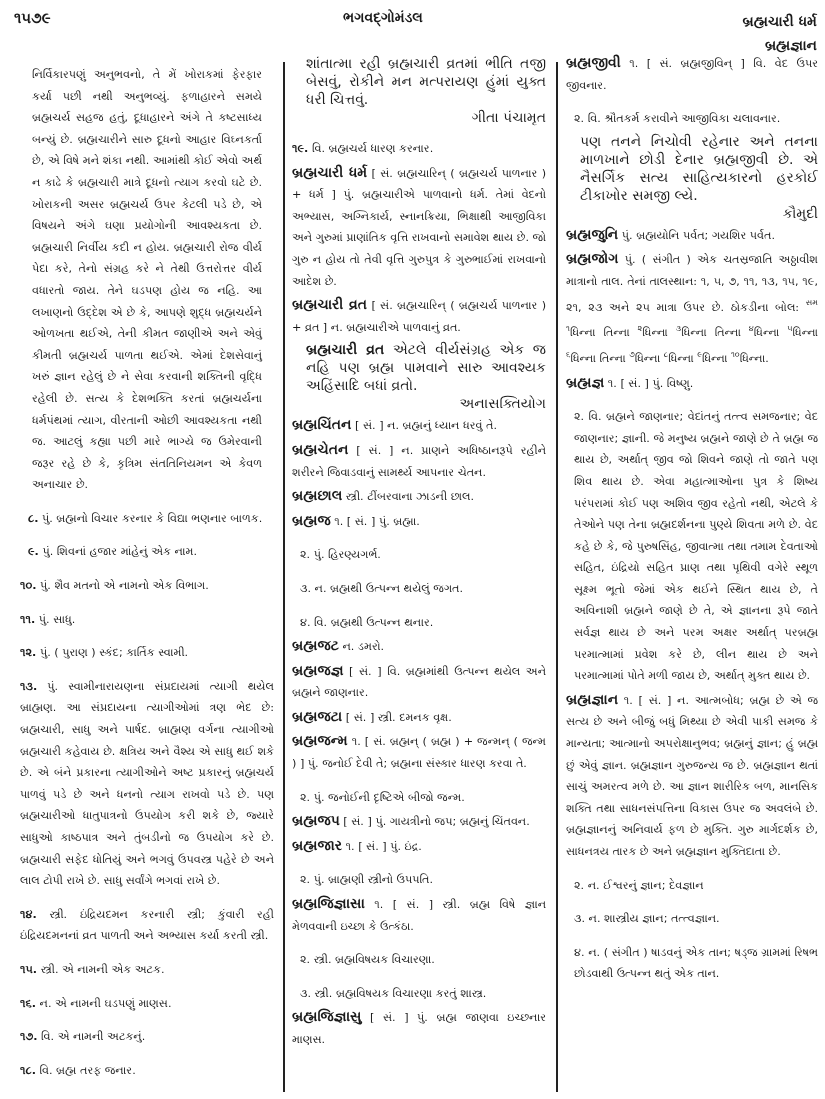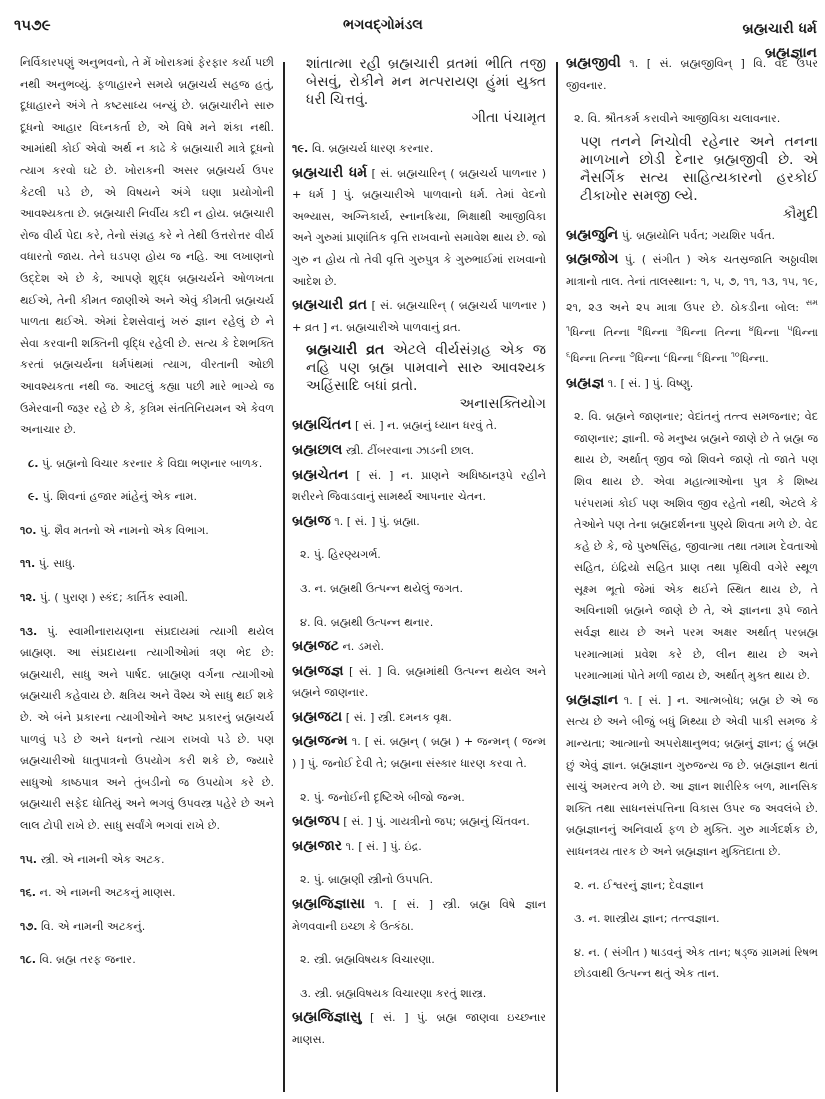--- a/index.html
+++ b/index.html
@@ -1,35 +1,35 @@
 <!DOCTYPE html>
 <html><head>
 <meta charset="utf-8">
 <style>
   html,body{margin:0;padding:0;background:#fff;}
   body{width:825px;height:1099px;overflow:hidden;position:relative;
        font-family:"DejaVu Sans","Liberation Sans",sans-serif;color:#1a1a1a;}
-  .page-header{position:absolute;top:8px;left:0;width:825px;height:50px;}
+  .page-header{position:absolute;top:1px;left:0;width:825px;height:50px;}
   .page-number{position:absolute;left:14px;top:8px;font-size:15px;font-weight:bold;}
   .running-title{position:absolute;left:0;width:766px;text-align:center;top:8px;font-size:14px;font-weight:bold;}
   .guide-words{position:absolute;right:8px;top:8px;text-align:right;font-size:14px;font-weight:bold;line-height:24px;}
   .columns{position:absolute;top:52px;left:0;width:825px;height:1045px;}
   .col{position:absolute;top:0;height:1040px;overflow:hidden;font-size:11.2px;line-height:21.6px;text-align:justify;}
   .col1{left:20px;width:254px;}
   .col2{left:292px;width:254px;}
   .col3{left:566px;width:252px;}
   .divider{position:absolute;top:10px;width:1.5px;background:#222;}
   .d1{left:283px;height:1030px;}
   .d2{left:556px;height:1030px;}
   .entry{margin:0 0 2px 0;}
   .entry .hw{font-weight:bold;font-size:14px;}
   .sense{margin:12px 0 2px 0;padding-left:8px;}
   .sense.top{padding-left:0;}
   .sense .num{font-weight:bold;}
-  .para{margin:0;}
+  .para{margin:12px;}
   .quote{font-size:14px;line-height:18px;padding-left:14px;margin:2px 0;}
   .quote .src{display:block;text-align:right;}
   .quote .hwq{font-weight:bold;}
   .rhythm{font-size:11px;line-height:22px;}
   .rhythm sup{font-size:8px;}
 </style>
 </head>
 <body>
 
 <div class="page-header">
@@ -46,22 +46,23 @@
   <div class="divider d2"></div>
 
   <div class="col col1">
     <p class="para">નિર્વિકારપણું અનુભવનો, તે મેં ખોરાકમાં ફેરફાર કર્યા પછી નથી અનુભવ્યું. ફળાહારને સમયે બ્રહ્મચર્ય સહજ હતું, દૂધાહારને અંગે તે કષ્ટસાધ્ય બન્યું છે. બ્રહ્મચારીને સારુ દૂધનો આહાર વિઘ્નકર્તા છે, એ વિષે મને શંકા નથી. આમાંથી કોઈ એવો અર્થ ન કાઢે કે બ્રહ્મચારી માત્રે દૂધનો ત્યાગ કરવો ઘટે છે. ખોરાકની અસર બ્રહ્મચર્ય ઉપર કેટલી પડે છે, એ વિષયને અંગે ઘણા પ્રયોગોની આવશ્યકતા છે. બ્રહ્મચારી નિર્વીય કદી ન હોય. બ્રહ્મચારી રોજ વીર્ય પેદા કરે, તેનો સંગ્રહ કરે ને તેથી ઉત્તરોત્તર વીર્ય વધારતો જાય. તેને ઘડપણ હોય જ નહિ. આ લખાણનો ઉદ્દેશ એ છે કે, આપણે શુદ્ધ બ્રહ્મચર્યને ઓળખતા થઈએ, તેની કીમત જાણીએ અને એવું કીમતી બ્રહ્મચર્ય પાળતા થઈએ. એમાં દેશસેવાનું ખરું જ્ઞાન રહેલું છે ને સેવા કરવાની શક્તિની વૃદ્ધિ રહેલી છે. સત્ય કે દેશભક્તિ કરતાં બ્રહ્મચર્યના ધર્મપંથમાં ત્યાગ, વીરતાની ઓછી આવશ્યકતા નથી જ. આટલું કહ્યા પછી મારે ભાગ્યે જ ઉમેરવાની જરૂર રહે છે કે, કૃત્રિમ સંતતિનિયમન એ કેવળ અનાચાર છે.</p>
     <div class="sense"><span class="num">૮.</span> <span>પું. બ્રહ્મનો વિચાર કરનાર કે વિદ્યા ભણનાર બાળક.</span></div>
     <div class="sense"><span class="num">૯.</span> <span>પું. શિવનાં હજાર માંહેનું એક નામ.</span></div>
     <div class="sense top"><span class="num">૧૦.</span> <span>પું. શૈવ મતનો એ નામનો એક વિભાગ.</span></div>
     <div class="sense top"><span class="num">૧૧.</span> <span>પું. સાધુ.</span></div>
     <div class="sense top"><span class="num">૧૨.</span> <span>પું. ( પુરાણ ) સ્કંદ; કાર્તિક સ્વામી.</span></div>
     <div class="sense top"><span class="num">૧૩.</span> <span>પું. સ્વામીનારાયણના સંપ્રદાયમાં ત્યાગી થયેલ બ્રાહ્મણ. આ સંપ્રદાયના ત્યાગીઓમાં ત્રણ ભેદ છે: બ્રહ્મચારી, સાધુ અને પાર્ષદ. બ્રાહ્મણ વર્ગના ત્યાગીઓ બ્રહ્મચારી કહેવાય છે. ક્ષત્રિય અને વૈશ્ય એ સાધુ થઈ શકે છે. એ બંને પ્રકારના ત્યાગીઓને અષ્ટ પ્રકારનું બ્રહ્મચર્ય પાળવું પડે છે અને ધનનો ત્યાગ રાખવો પડે છે. પણ બ્રહ્મચારીઓ ધાતુપાત્રનો ઉપયોગ કરી શકે છે, જ્યારે સાધુઓ કાષ્ઠપાત્ર અને તુંબડીનો જ ઉપયોગ કરે છે. બ્રહ્મચારી સફેદ ધોતિયું અને ભગવું ઉપવસ્ત્ર પહેરે છે અને લાલ ટોપી રાખે છે. સાધુ સર્વાંગે ભગવાં રાખે છે.</span></div>
+    <div class="sense top"><span class="num">૧૪.</span> <span>સ્ત્રી. ઇંદ્રિયદમન કરનારી સ્ત્રી; કુંવારી રહી ઇંદ્રિયદમનનાં વ્રત પાળતી અને અભ્યાસ કર્યા કરતી સ્ત્રી.</span></div>
     <div class="sense top"><span class="num">૧૫.</span> <span>સ્ત્રી. એ નામની એક અટક.</span></div>
-    <div class="sense top"><span class="num">૧૬.</span> <span>ન. એ નામની અટકનું માણસ.</span></div>
+    <div class="sense top"><span class="num">૧૬.</span> <span>ન. એ નામની ઘડપણું માણસ.</span></div>
     <div class="sense top"><span class="num">૧૭.</span> <span>વિ. એ નામની અટકનું.</span></div>
     <div class="sense top"><span class="num">૧૮.</span> <span>વિ. બ્રહ્મ તરફ જનાર.</span></div>
   </div>
 
   <div class="col col2">
     <div class="quote">
       <span>શાંતાત્મા રહી બ્રહ્મચારી વ્રતમાં ભીતિ તજી બેસવું, રોકીને મન મત્પરાયણ હુંમાં યુક્ત ધરી ચિત્તવું.</span>
       <span class="src">ગીતા પંચામૃત</span>
     </div>
     <div class="sense top"><span class="num">૧૯.</span> <span>વિ. બ્રહ્મચર્ય ધારણ કરનાર.</span></div>
@@ -77,26 +78,26 @@
     <div class="quote">
       <span class="hwq">બ્રહ્મચારી વ્રત</span>
       <span>એટલે વીર્યસંગ્રહ એક જ નહિ પણ બ્રહ્મ પામવાને સારુ આવશ્યક અહિંસાદિ બધાં વ્રતો.</span>
       <span class="src">અનાસક્તિયોગ</span>
     </div>
     <div class="entry">
       <span class="hw">બ્રહ્મચિંતન</span>
       <span>[ સં. ] ન. બ્રહ્મનું ધ્યાન ધરવું તે.</span>
     </div>
     <div class="entry">
+      <span class="hw">બ્રહ્મચેતન</span>
+      <span>[ સં. ] ન. પ્રાણને અધિષ્ઠાનરૂપે રહીને શરીરને જિવાડવાનું સામર્થ્ય આપનાર ચેતન.</span>
+    </div>
+    <div class="entry">
       <span class="hw">બ્રહ્મછાલ</span>
       <span>સ્ત્રી. ટીંબરવાના ઝાડની છાલ.</span>
-    </div>
-    <div class="entry">
-      <span class="hw">બ્રહ્મચેતન</span>
-      <span>[ સં. ] ન. પ્રાણને અધિષ્ઠાનરૂપે રહીને શરીરને જિવાડવાનું સામર્થ્ય આપનાર ચેતન.</span>
     </div>
     <div class="entry">
       <span class="hw">બ્રહ્મજ</span>
       <span>૧. [ સં. ] પું. બ્રહ્મા.</span>
     </div>
     <div class="sense">૨. પું. હિરણ્યગર્ભ.</div>
     <div class="sense">૩. ન. બ્રહ્મથી ઉત્પન્ન થયેલું જગત.</div>
     <div class="sense">૪. વિ. બ્રહ્મથી ઉત્પન્ન થનાર.</div>
     <div class="entry">
       <span class="hw">બ્રહ્મજટ</span>

